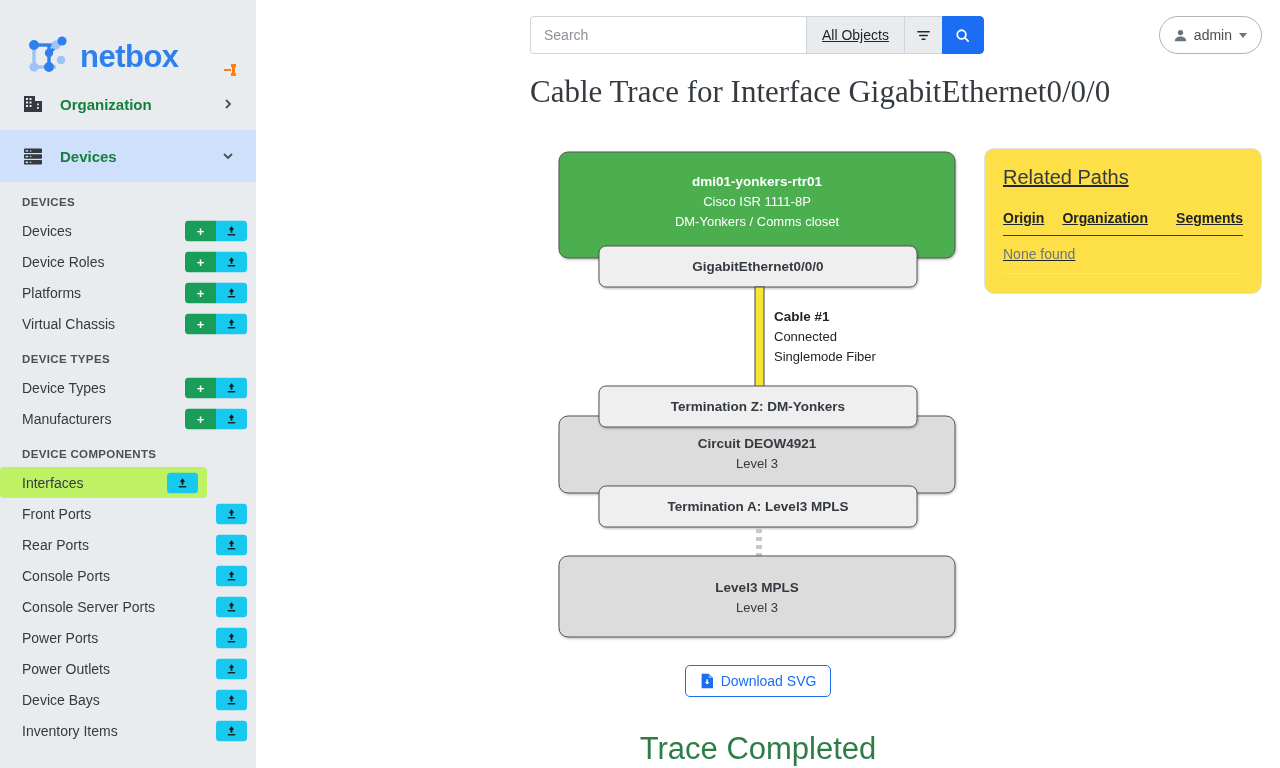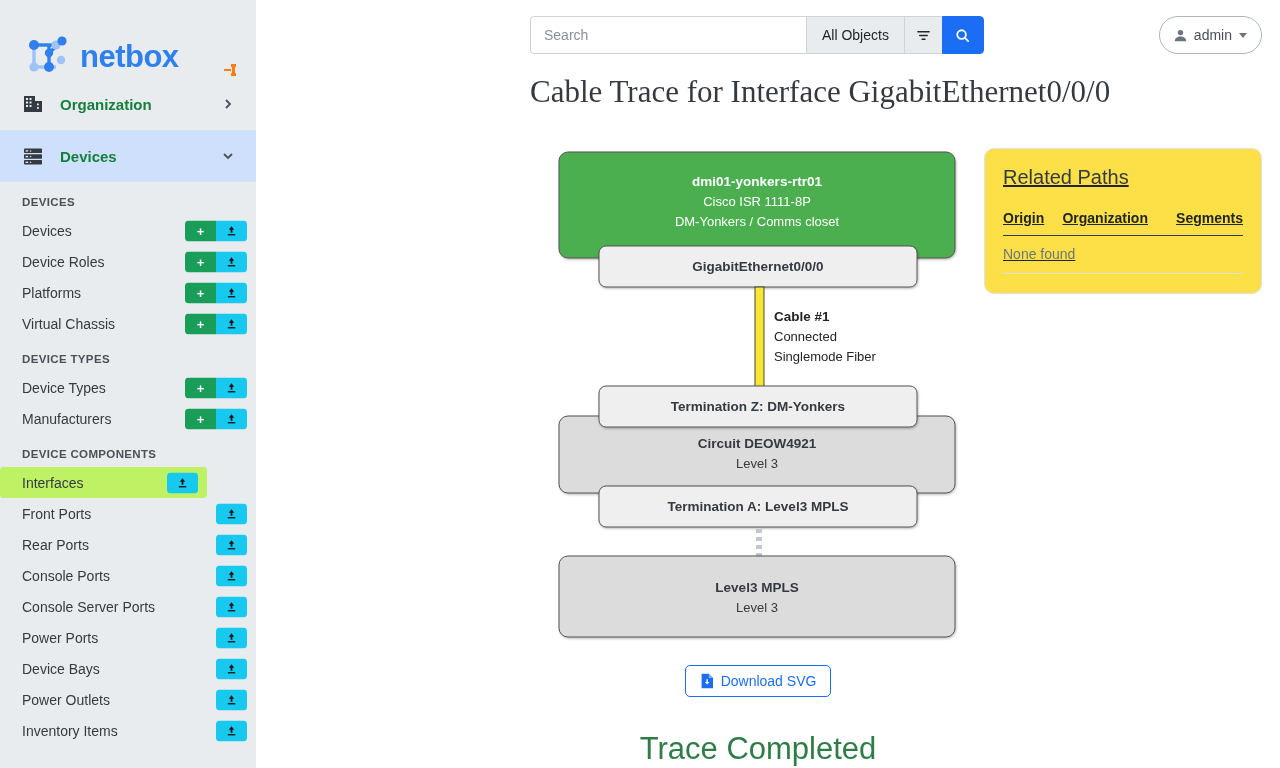--- a/index.html
+++ b/index.html
@@ -117,21 +117,21 @@
     padding: 0 13px; font-size: 14px;
     color: #495057; background: #fff;
     outline: none;
     font-family: "Liberation Sans", sans-serif;
   }
   .search-input::placeholder { color: #8a9097; }
   .search-scope {
     display: flex; align-items: center; justify-content: center;
     padding: 4px 15px; height: 38px;
     background: #e9ecef; border: 1px solid #ced4da; border-right: none;
-    font-size: 14px; color: #212529; cursor: pointer; white-space: nowrap;
+    font-size: 14px; color: #212529; cursor: pointer; white-space: nowrap; text-decoration: underline;
   }
   .search-filter {
     display: flex; align-items: center; justify-content: center;
     width: 38px; height: 38px;
     background: #e9ecef; border: 1px solid #ced4da; border-right: none;
     cursor: pointer;
   }
   .search-filter svg { width: 15px; height: 15px; color: #212529; }
   .search-go {
     display: flex; align-items: center; justify-content: center;
@@ -429,32 +429,32 @@
       <span class="ni-actions">
         <span class="btn-import">
           <svg viewBox="0 0 11 11" fill="currentColor">
               <path d="M5.5 0.8 L8.2 4.2 H6.4 V7.2 H4.6 V4.2 H2.8 Z"></path>
               <rect x="1.8" y="8.6" width="7.4" height="1.3"></rect>
             </svg>
         </span>
       </span>
     </div>
     <div class="nav-item">
+      <span class="ni-label">Power Outlets</span>
+      <span class="ni-actions">
+        <span class="btn-import">
+          <svg viewBox="0 0 11 11" fill="currentColor">
+              <path d="M5.5 0.8 L8.2 4.2 H6.4 V7.2 H4.6 V4.2 H2.8 Z"></path>
+              <rect x="1.8" y="8.6" width="7.4" height="1.3"></rect>
+            </svg>
+        </span>
+      </span>
+    </div>
+    <div class="nav-item">
       <span class="ni-label">Device Bays</span>
-      <span class="ni-actions">
-        <span class="btn-import">
-          <svg viewBox="0 0 11 11" fill="currentColor">
-              <path d="M5.5 0.8 L8.2 4.2 H6.4 V7.2 H4.6 V4.2 H2.8 Z"></path>
-              <rect x="1.8" y="8.6" width="7.4" height="1.3"></rect>
-            </svg>
-        </span>
-      </span>
-    </div>
-    <div class="nav-item">
-      <span class="ni-label">Power Outlets</span>
       <span class="ni-actions">
         <span class="btn-import">
           <svg viewBox="0 0 11 11" fill="currentColor">
               <path d="M5.5 0.8 L8.2 4.2 H6.4 V7.2 H4.6 V4.2 H2.8 Z"></path>
               <rect x="1.8" y="8.6" width="7.4" height="1.3"></rect>
             </svg>
         </span>
       </span>
     </div>
     <div class="nav-item">

